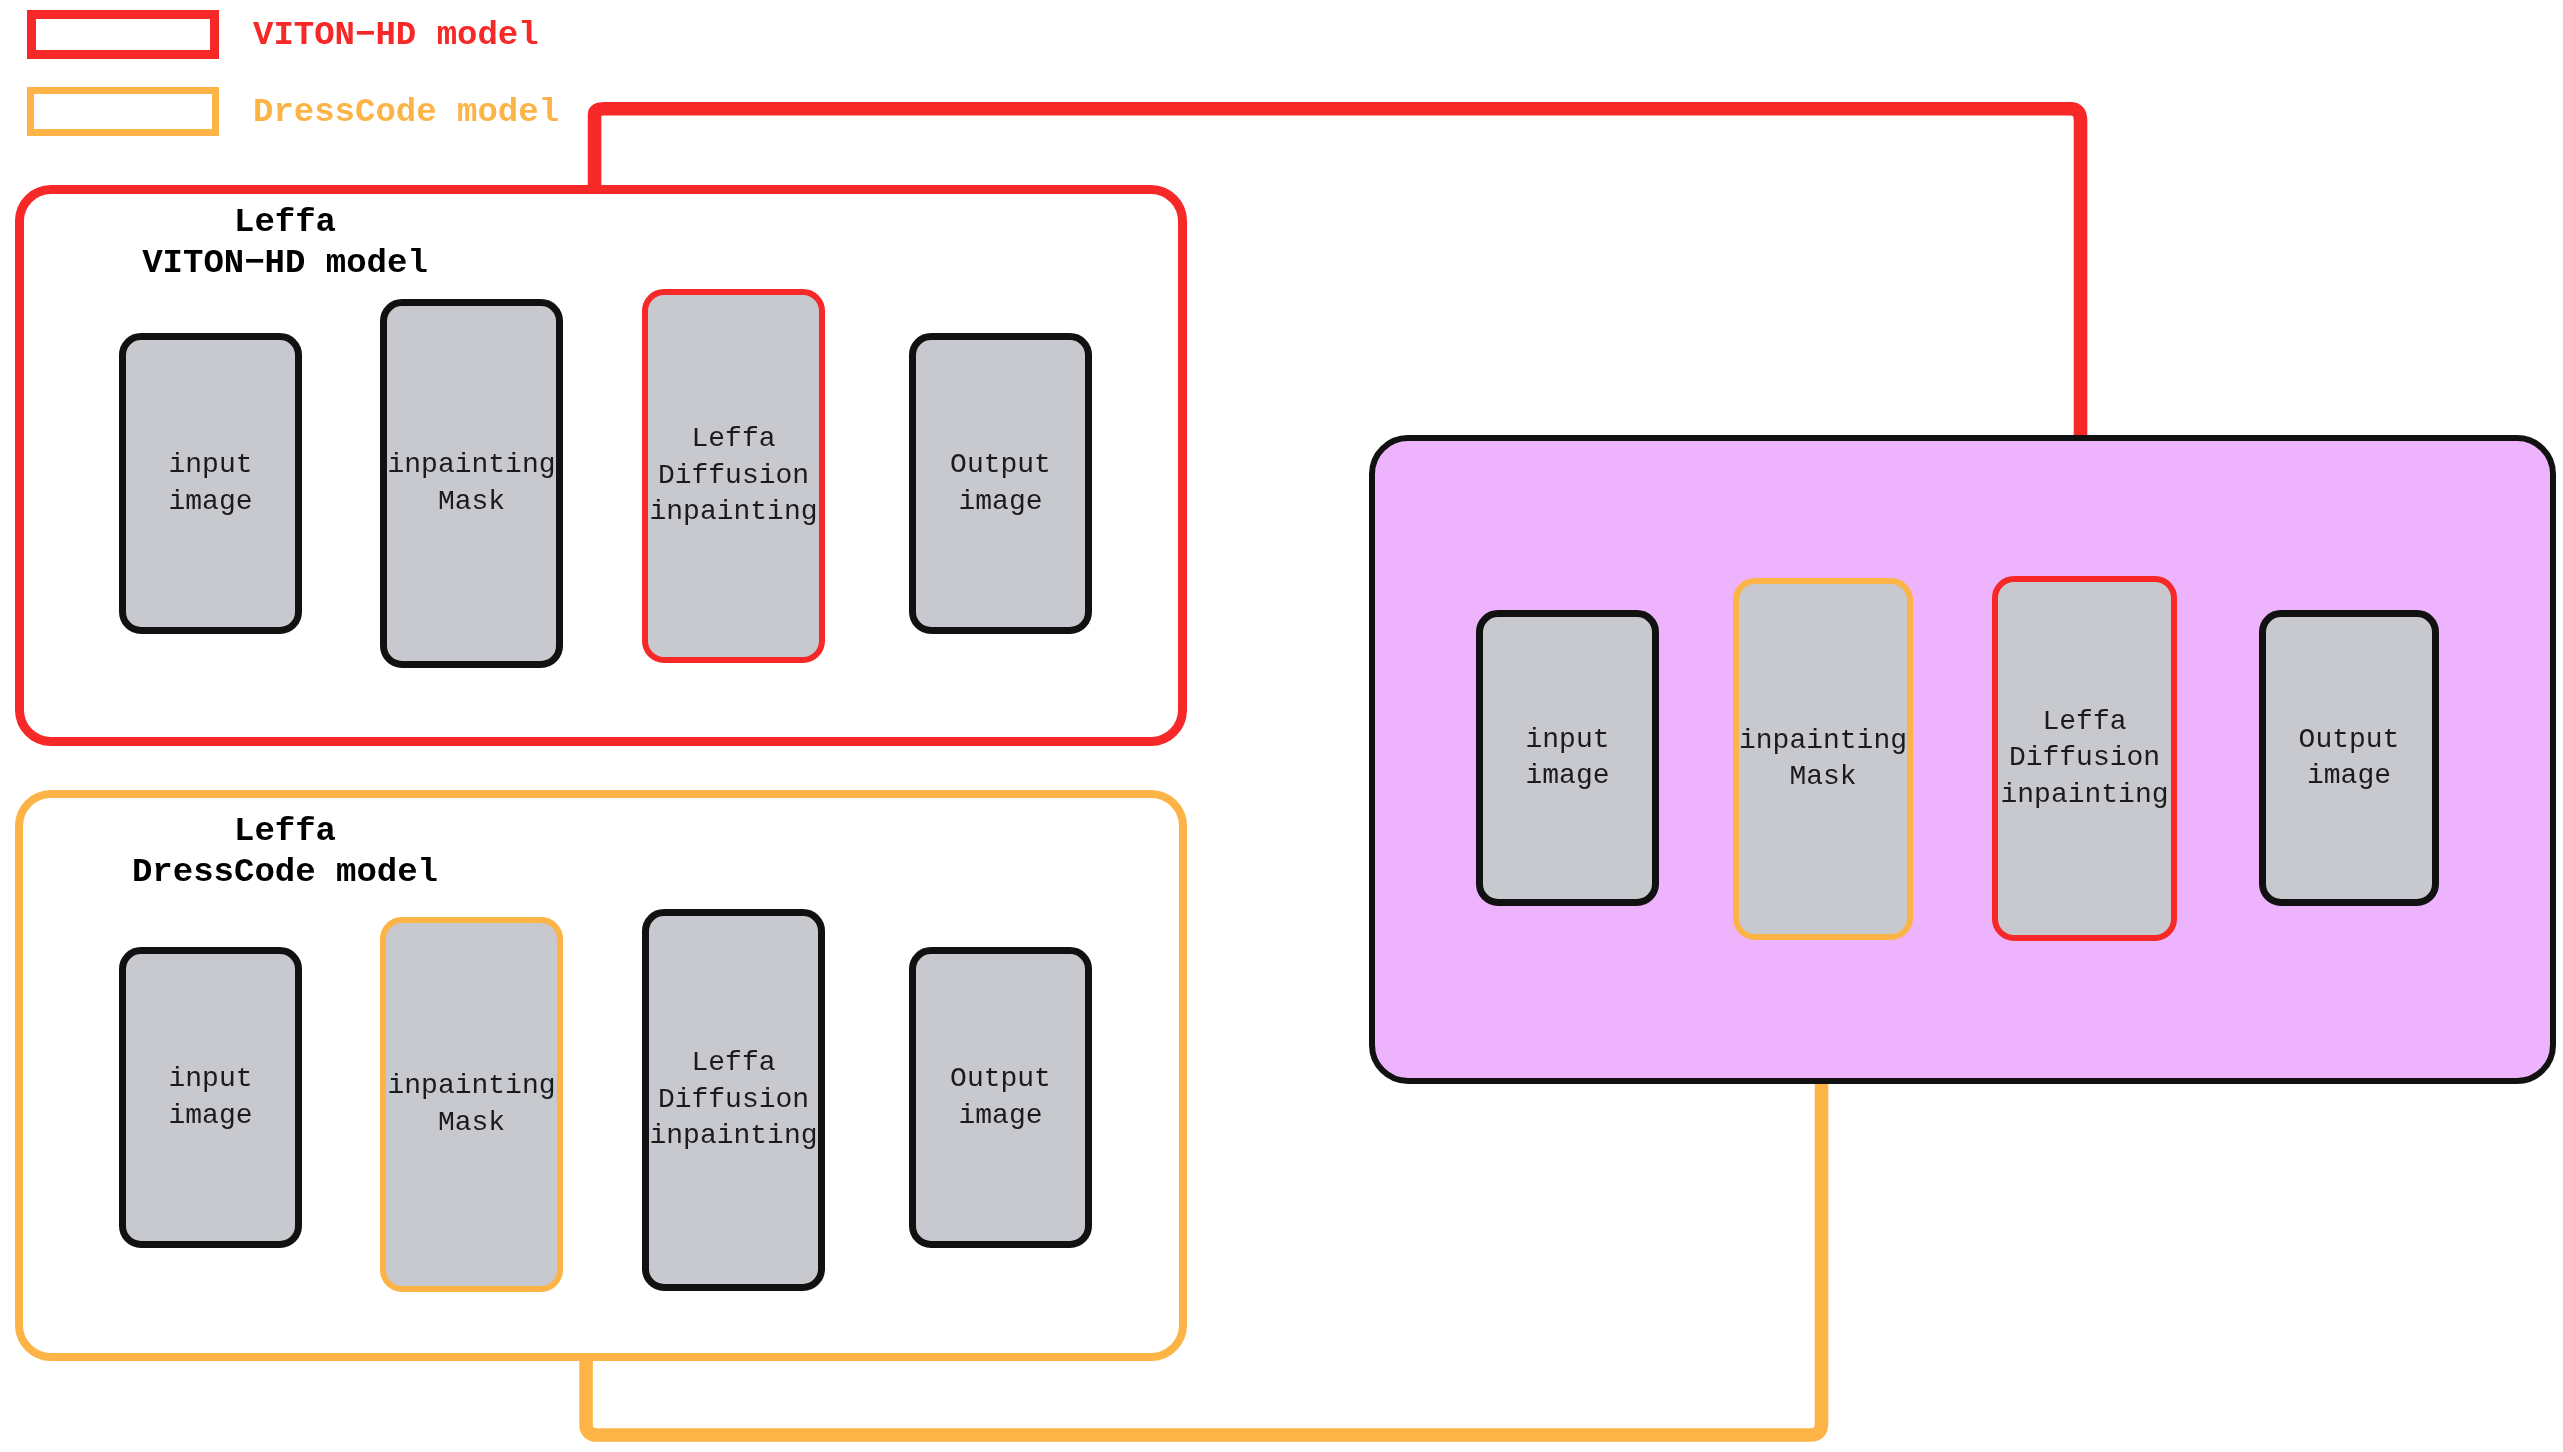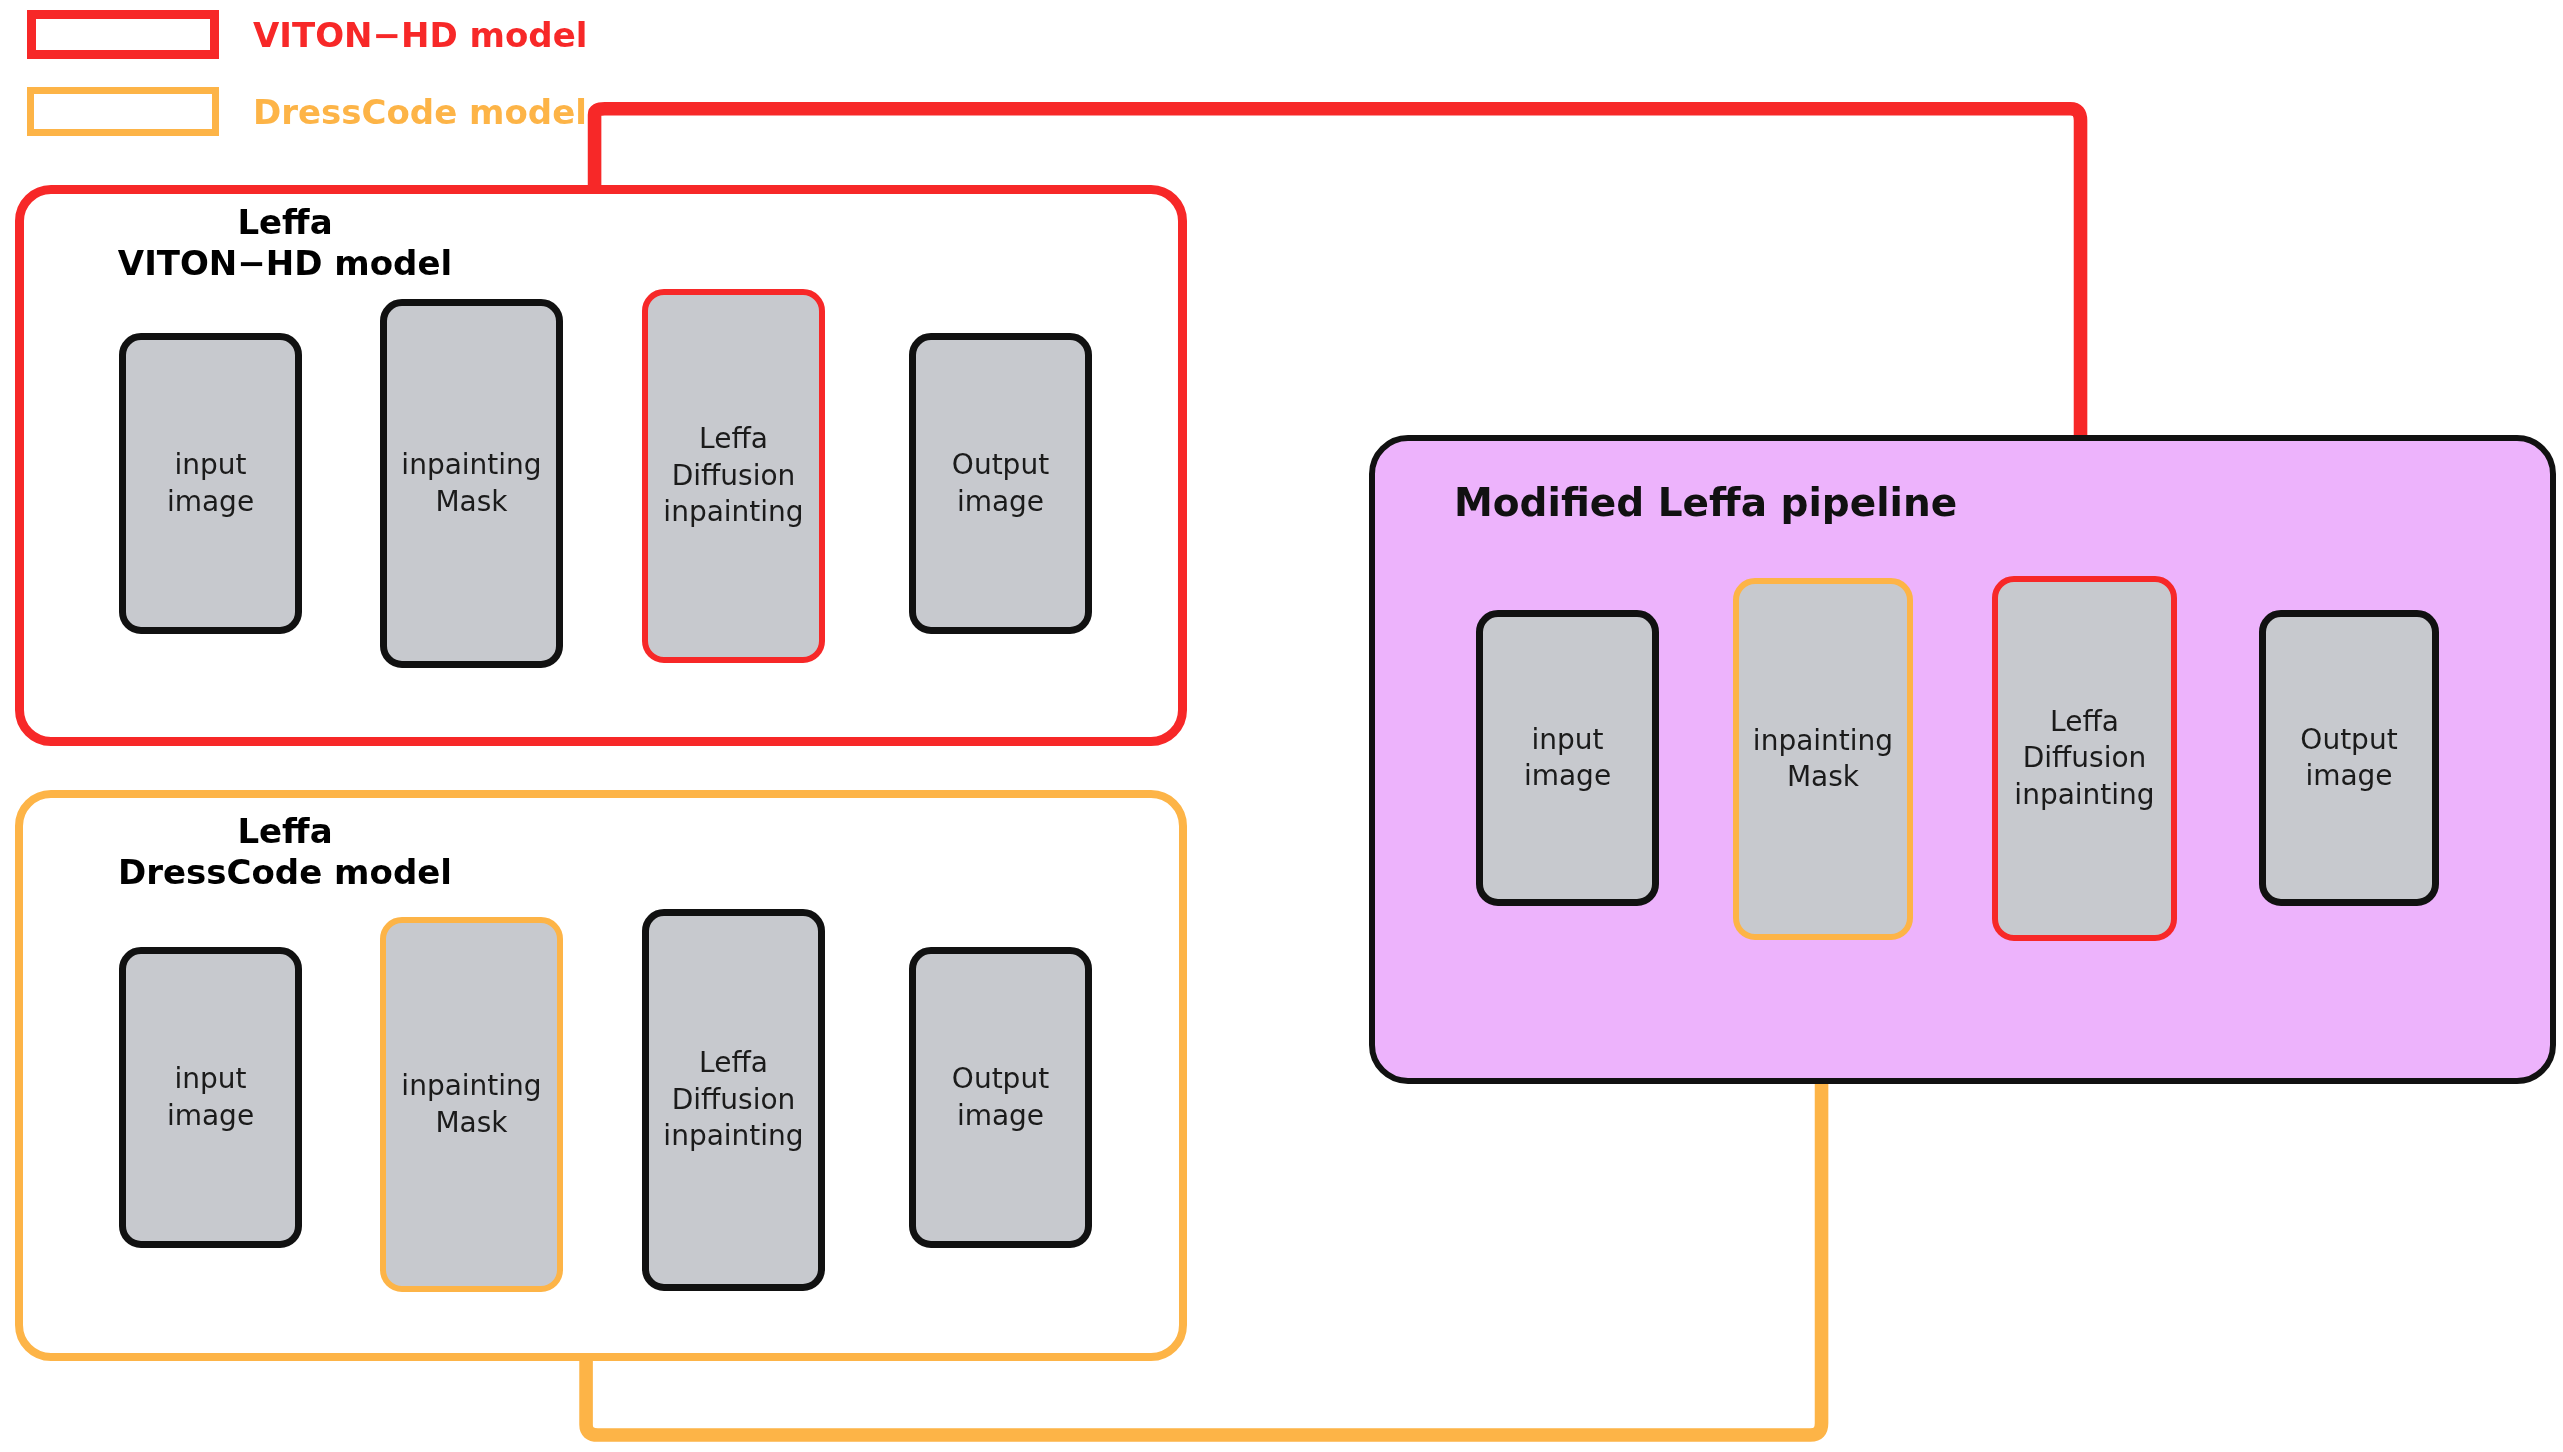--- a/index.html
+++ b/index.html
@@ -1,18 +1,18 @@
 <!DOCTYPE html>
 <html style="font-size:13.6px"><head>
 <meta charset="utf-8">
 <style>
   html,body{margin:0;padding:0;background:#ffffff;}
   body{width:2563px;height:1452px;overflow:hidden;
        font-family:"DejaVu Sans","Liberation Sans",sans-serif;}
-  #stage{position:relative;width:2563px;height:1332px;background:#ffffff;}
+  #stage{position:relative;width:2563px;height:1332px;background:#ffffff;font-family:Liberation Mono, monospace;}
   svg#wires{position:absolute;left:0;top:0;width:2563px;height:1452px;pointer-events:none;}
 
   
   .legend-row{position:absolute;display:flex;align-items:center;}
   .legend-swatch{width:192px;height:49px;background:#ffffff;box-sizing:border-box;}
   .legend-text{margin-left:34px;font-weight:bold;font-size:34px;white-space:nowrap;}
 
   
   .panel{position:absolute;box-sizing:border-box;border-radius:36px;background:#ffffff;}
   .panel-title{position:absolute;font-weight:bold;font-size:34px;color:#000;
@@ -101,21 +101,20 @@
 
   <div class="node black" style="left:642px;top:909px;width:183px;height:382px;">Leffa
 Diffusion
 inpainting</div>
 
   <div class="node black" style="left:909px;top:947px;width:183px;height:301px;">Output
 image</div>
 
   <div class="pinkpanel" style="left:1369px;top:435px;width:1187px;height:649px;">
   </div>
-  <div class="pink-title" style="left:1454px;top:480px;">Modified Leffa pipeline</div>
 
   <div class="node black" style="left:1476px;top:610px;width:183px;height:296px;">input
 image</div>
 
   <div class="node orange" style="left:1733px;top:578px;width:180px;height:362px;">inpainting
 Mask</div>
 
   <div class="node red" style="left:1992px;top:576px;width:185px;height:365px;">Leffa
 Diffusion
 inpainting</div>

